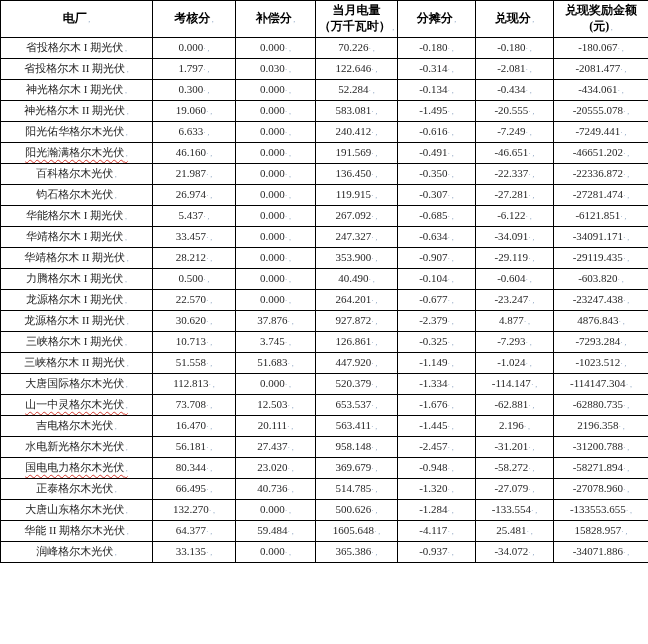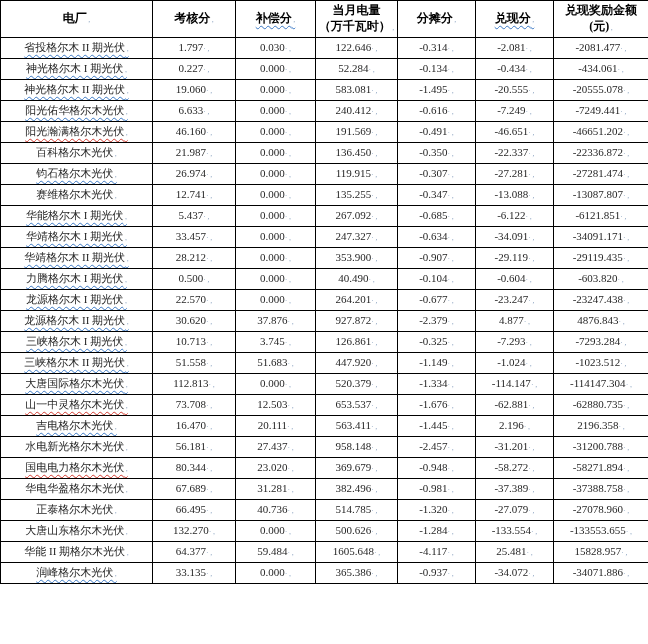--- a/index.html
+++ b/index.html
@@ -47,21 +47,20 @@
     color:#8fa6c2;
     font-size:8px;
   }
   th .cm-hdr::after{
     content:"\2009,";
     color:#8fa6c2;
     font-size:8px;
     font-weight:normal;
   }
   .wavy-blue{
-    text-decoration:underline;
     text-decoration-style:wavy;
     text-decoration-color:#3b78c3;
     text-decoration-thickness:1px;
     text-underline-offset:3px;
   }
   .wavy-red{
     text-decoration:underline;
     text-decoration-style:wavy;
     text-decoration-color:#d23a2f;
     text-decoration-thickness:1px;
@@ -87,34 +86,43 @@
       <th><span class="cm-hdr">考核分</span></th>
       <th><span class="cm-hdr wavy-blue">补偿分</span></th>
       <th><span class="cm-hdr">当月电量
 （万千瓦时）</span></th>
       <th><span class="cm-hdr">分摊分</span></th>
       <th><span class="cm-hdr wavy-blue">兑现分</span></th>
       <th><span class="cm-hdr">兑现奖励金额(元)</span></th>
     </tr>
   </thead>
   <tbody id="table-body">
+  <tr>
+    <td><span class="cm-txt plant-name wavy-blue">省投格尔木 I 期光伏</span></td>
+    <td><span class="cm-num">0.000</span></td>
+    <td><span class="cm-num">0.000</span></td>
+    <td><span class="cm-num">70.226</span></td>
+    <td><span class="cm-num">-0.180</span></td>
+    <td><span class="cm-num">-0.180</span></td>
+    <td><span class="cm-num">-180.067</span></td>
+  </tr>
 
   <tr>
     <td><span class="cm-txt plant-name wavy-blue">省投格尔木 II 期光伏</span></td>
     <td><span class="cm-num">1.797</span></td>
     <td><span class="cm-num">0.030</span></td>
     <td><span class="cm-num">122.646</span></td>
     <td><span class="cm-num">-0.314</span></td>
     <td><span class="cm-num">-2.081</span></td>
     <td><span class="cm-num">-2081.477</span></td>
   </tr>
 
   <tr>
     <td><span class="cm-txt plant-name wavy-blue">神光格尔木 I 期光伏</span></td>
-    <td><span class="cm-num">0.227</span></td>
+    <td><span class="cm-num">0.300</span></td>
     <td><span class="cm-num">0.000</span></td>
     <td><span class="cm-num">52.284</span></td>
     <td><span class="cm-num">-0.134</span></td>
     <td><span class="cm-num">-0.434</span></td>
     <td><span class="cm-num">-434.061</span></td>
   </tr>
 
   <tr>
     <td><span class="cm-txt plant-name wavy-blue">神光格尔木 II 期光伏</span></td>
     <td><span class="cm-num">19.060</span></td>
@@ -158,29 +166,20 @@
   <tr>
     <td><span class="cm-txt plant-name wavy-blue">钧石格尔木光伏</span></td>
     <td><span class="cm-num">26.974</span></td>
     <td><span class="cm-num">0.000</span></td>
     <td><span class="cm-num">119.915</span></td>
     <td><span class="cm-num">-0.307</span></td>
     <td><span class="cm-num">-27.281</span></td>
     <td><span class="cm-num">-27281.474</span></td>
   </tr>
 
-  <tr>
-    <td><span class="cm-txt plant-name">赛维格尔木光伏</span></td>
-    <td><span class="cm-num">12.741</span></td>
-    <td><span class="cm-num">0.000</span></td>
-    <td><span class="cm-num">135.255</span></td>
-    <td><span class="cm-num">-0.347</span></td>
-    <td><span class="cm-num">-13.088</span></td>
-    <td><span class="cm-num">-13087.807</span></td>
-  </tr>
 
   <tr>
     <td><span class="cm-txt plant-name wavy-blue">华能格尔木 I 期光伏</span></td>
     <td><span class="cm-num">5.437</span></td>
     <td><span class="cm-num">0.000</span></td>
     <td><span class="cm-num">267.092</span></td>
     <td><span class="cm-num">-0.685</span></td>
     <td><span class="cm-num">-6.122</span></td>
     <td><span class="cm-num">-6121.851</span></td>
   </tr>
@@ -299,29 +298,20 @@
   <tr>
     <td><span class="cm-txt plant-name wavy-red">国电电力格尔木光伏</span></td>
     <td><span class="cm-num">80.344</span></td>
     <td><span class="cm-num">23.020</span></td>
     <td><span class="cm-num">369.679</span></td>
     <td><span class="cm-num">-0.948</span></td>
     <td><span class="cm-num">-58.272</span></td>
     <td><span class="cm-num">-58271.894</span></td>
   </tr>
 
-  <tr>
-    <td><span class="cm-txt plant-name">华电华盈格尔木光伏</span></td>
-    <td><span class="cm-num">67.689</span></td>
-    <td><span class="cm-num">31.281</span></td>
-    <td><span class="cm-num">382.496</span></td>
-    <td><span class="cm-num">-0.981</span></td>
-    <td><span class="cm-num">-37.389</span></td>
-    <td><span class="cm-num">-37388.758</span></td>
-  </tr>
 
   <tr>
     <td><span class="cm-txt plant-name">正泰格尔木光伏</span></td>
     <td><span class="cm-num">66.495</span></td>
     <td><span class="cm-num">40.736</span></td>
     <td><span class="cm-num">514.785</span></td>
     <td><span class="cm-num">-1.320</span></td>
     <td><span class="cm-num">-27.079</span></td>
     <td><span class="cm-num">-27078.960</span></td>
   </tr>

